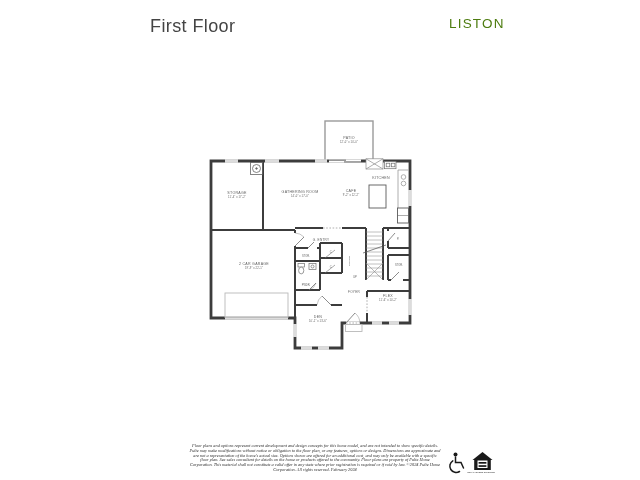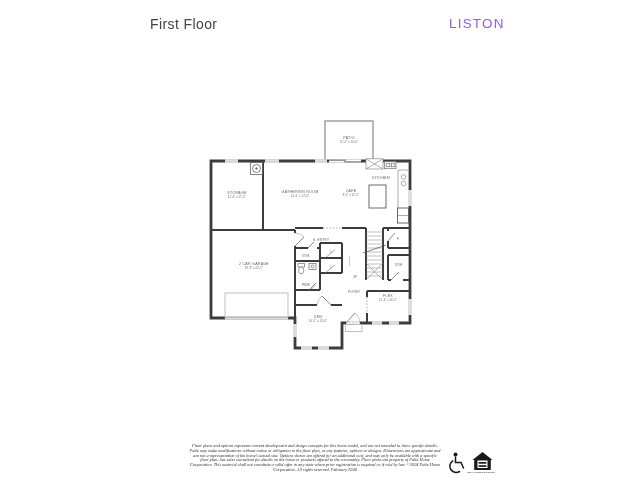--- a/index.html
+++ b/index.html
@@ -1,25 +1,25 @@
 <!DOCTYPE html>
 <html><head>
 <meta charset="utf-8">
 <style>
   html,body{margin:0;padding:0;}
   body{
     width:640px;height:480px;position:relative;background:#ffffff;
     font-family:"Liberation Sans", sans-serif;overflow:hidden;
   }
   .hdr-title{
-    position:absolute;left:150px;top:16px;font-size:14px;color:#444;
+    position:absolute;left:150px;top:16px;font-size:18px;color:#444;
     letter-spacing:.4px;font-weight:400;
   }
   .hdr-plan{
-    position:absolute;left:449px;top:16px;width:46px;font-size:13.5px;color:#8b5cf6;
+    position:absolute;left:449px;top:16px;width:46px;font-size:13.5px;color:#4d7c0f;
     letter-spacing:1.2px;font-weight:400;text-align:left;
   }
   #plan-wrap{position:absolute;left:205px;top:65px;width:210px;height:300px;}
   svg text{font-family:"Liberation Sans", sans-serif;fill:#5e5e5e;}
   .rname{font-size:3.6px;letter-spacing:.25px;}
   .rdims{font-size:2.7px;letter-spacing:.1px;}
   .tiny{font-size:2.6px;}
   .footer-text{
     position:absolute;left:189px;top:444px;width:252px;
     font-family:"Liberation Serif", serif;font-style:italic;

